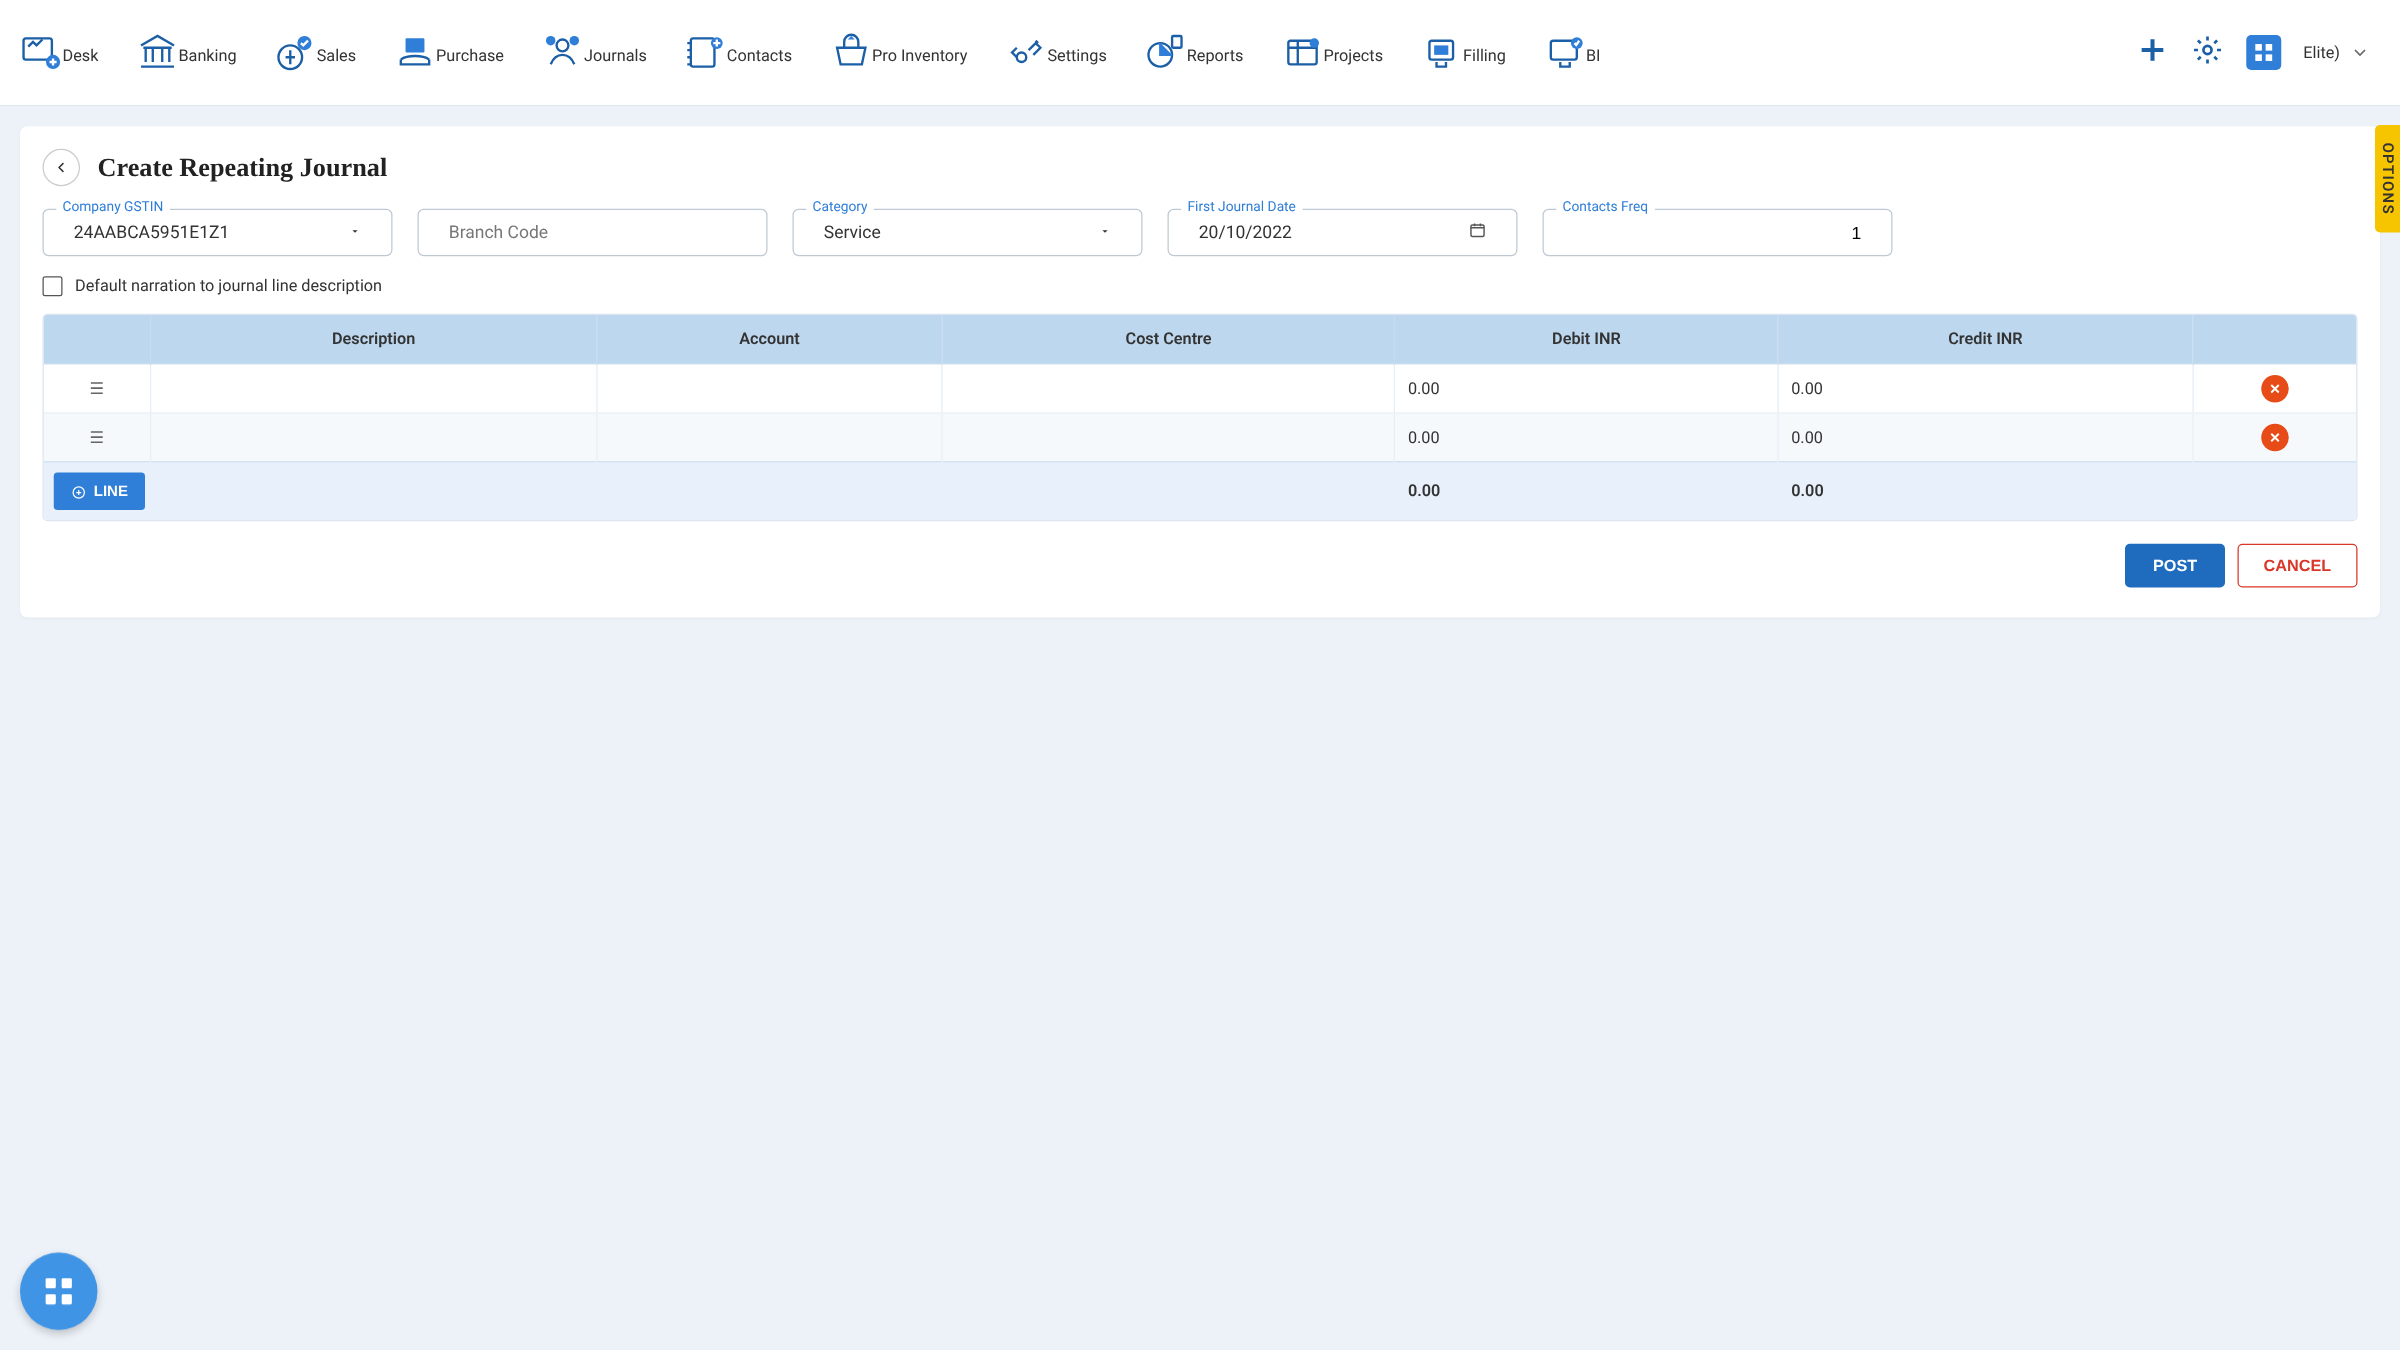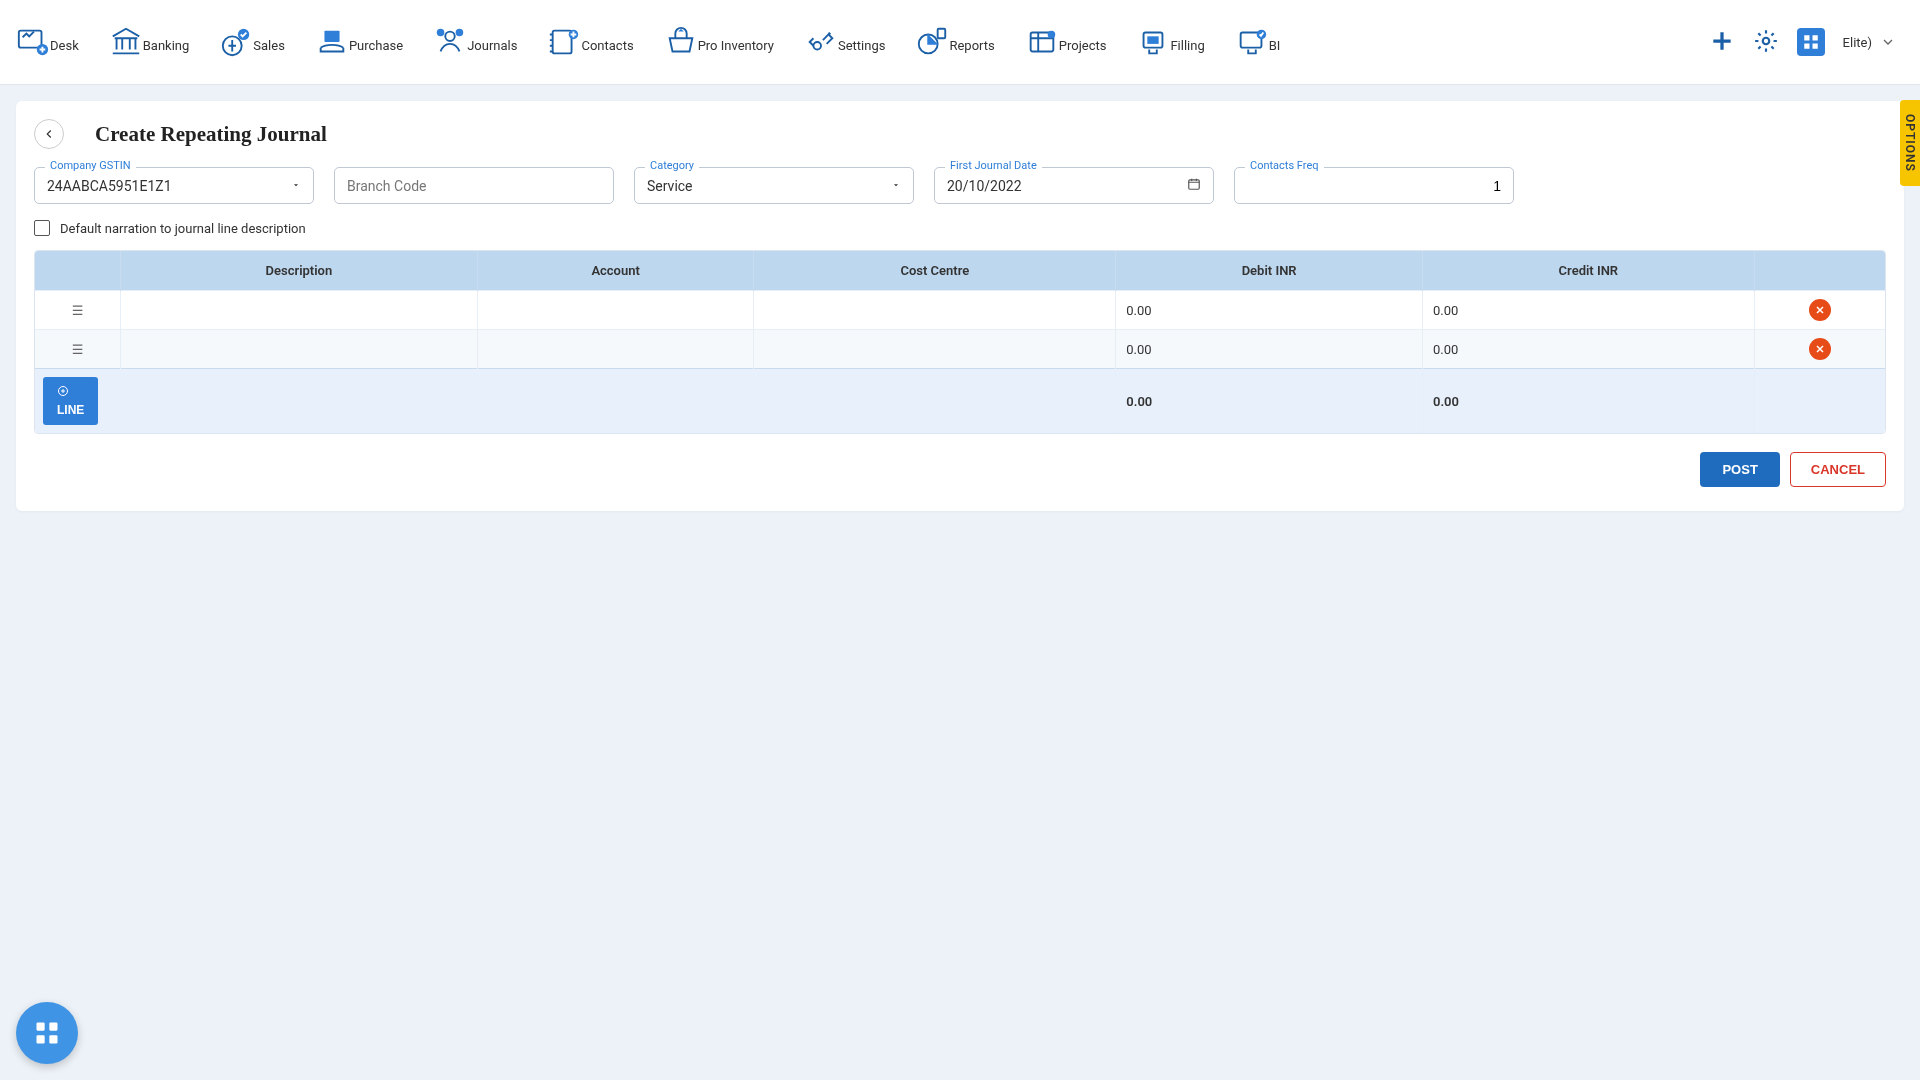--- a/index.html
+++ b/index.html
@@ -70,21 +70,21 @@
 .card {
   margin: 16px;
   background: #fff;
   border-radius: 6px;
   padding: 18px 18px 24px 18px;
   box-shadow: 0 1px 3px rgba(0,0,0,0.04);
 }
 .card-header {
   display: flex;
   align-items: center;
-  gap: 31px;
+  gap: 14px;
   margin-bottom: 18px;
 }
 .back-btn {
   width: 30px; height: 30px;
   border: 1px solid #ccc;
   border-radius: 50%;
   display: flex; align-items: center; justify-content: center;
   cursor: pointer;
   background: #fff;
 }
@@ -99,21 +99,21 @@
 .form-row {
   display: flex;
   gap: 20px;
   margin-bottom: 16px;
   flex-wrap: wrap;
 }
 .field {
   border: 1px solid #bfc9d4;
   border-radius: 5px;
   position: relative;
-  padding: 9px 12px;
+  padding: 9px 24px;
   background: #fff;
   display: flex;
   align-items: center;
 }
 .field.w280 { width: 280px; }
 .field .float-label {
   position: absolute;
   top: -9px;
   left: 10px;
   background: #fff;
@@ -190,23 +190,22 @@
   border-top: 1px solid #c9dbef;
 }
 .line-btn {
   background: #2f7ed8;
   color: #fff;
   border: none;
   border-radius: 3px;
   padding: 8px 14px;
   font-size: 12px;
   font-weight: 600;
-  display: inline-flex; align-items:flex-start; gap:6px;
+  display: inline-flex; align-items:flex-end; gap:6px;
   cursor: pointer;
-  flex-direction: column;
 }
 
 .col-drag { width: 85px; }
 .col-desc { width: 355px; }
 .col-acct { width: 275px; }
 .col-cc { width: 360px; }
 .col-debit { width: 305px; }
 .col-credit { width: 330px; }
 .col-del { width: 130px; }
 

